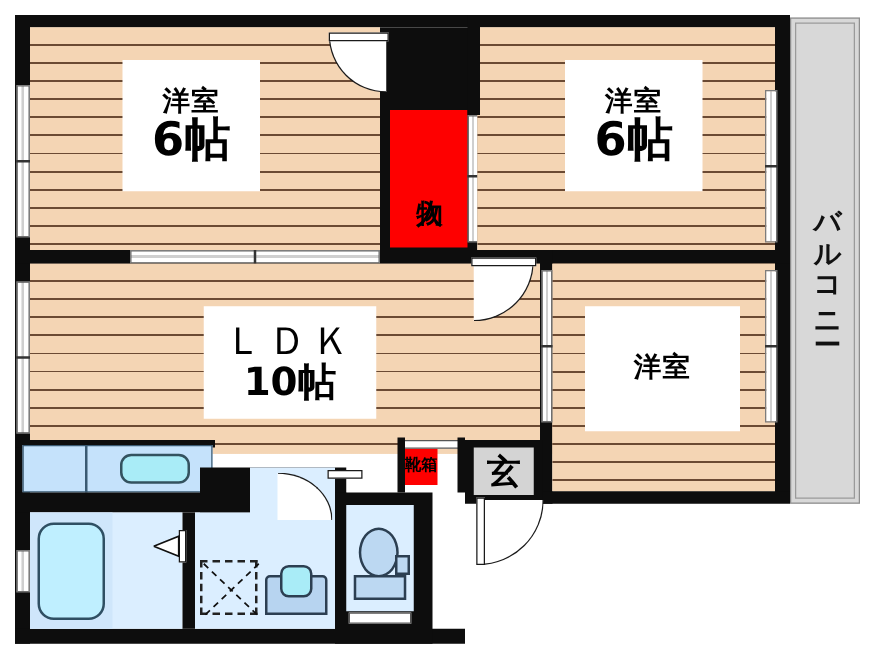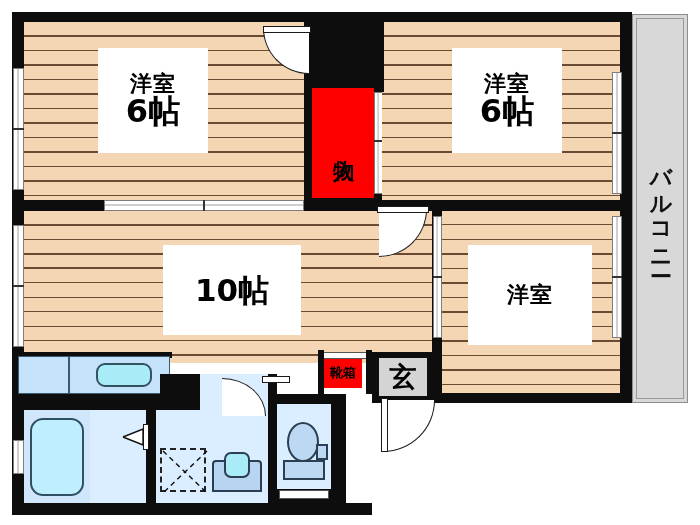--- a/index.html
+++ b/index.html
@@ -76,21 +76,21 @@
   .label{
     background:#ffffff;
     display:flex;flex-direction:column;
     align-items:center;justify-content:center;
     color:#000;
     line-height:1.05;
     font-weight:700;
     white-space:nowrap;
   }
   .label .l1{font-size:22px;letter-spacing:1px;}
-  .label .l2{font-size:32px;letter-spacing:0px;}
+  .label .l2{font-size:37px;letter-spacing:0px;}
 
   .label-ldk .l1{font-size:31px;letter-spacing:4px;font-weight:400;}
   .label-ldk .l2{font-size:31px;letter-spacing:0px;font-weight:700;}
 
   .label-45 .l2{font-size:28px;}
 
   
   .vtext{
     writing-mode:vertical-rl;
     text-orientation:upright;
@@ -261,21 +261,21 @@
   <div class="abs swing tr" style="left:222px;top:378px;width:44px;height:38px;border-bottom:none;border-left:none;"></div>
   <div class="abs leaf" style="left:262px;top:376px;width:28px;height:7px;"></div>
 
   <div class="abs wall" style="left:268px;top:394px;width:78px;height:121px;"></div>
   <div class="abs wet" style="left:277px;top:404px;width:54px;height:85px;"></div>
   <div class="abs toilet-bowl" style="left:287px;top:422px;width:32px;height:40px;"></div>
   <div class="abs toilet-tank" style="left:283px;top:460px;width:42px;height:20px;"></div>
   <div class="abs toilet-tank" style="left:316px;top:444px;width:12px;height:16px;"></div>
   <div class="abs" style="left:279px;top:490px;width:50px;height:9px;background:#fff;border:1px solid #555;"></div>
 
-  <div class="abs closet" style="left:324px;top:358px;width:38px;height:30px;">
+  <div class="abs closet" style="left:324px;top:358px;width:26px;height:30px;">
     <span style="font-size:13px;">靴箱</span>
   </div>
   <div class="abs" style="left:322px;top:352px;width:46px;height:7px;background:#fff;border:1px solid #555;"></div>
   <div class="abs wall" style="left:318px;top:350px;width:6px;height:44px;"></div>
   <div class="abs wall" style="left:366px;top:350px;width:6px;height:44px;"></div>
 
   <div class="abs wall" style="left:372px;top:352px;width:62px;height:51px;"></div>
   <div class="abs genkan" style="left:379px;top:358px;width:48px;height:38px;display:flex;align-items:center;justify-content:center;">
     <span style="font-size:27px;font-weight:700;color:#000;">玄</span>
   </div>
@@ -287,20 +287,21 @@
     <span class="l1">洋室</span>
     <span class="l2">6帖</span>
   </div>
 
   <div class="abs label" style="left:452px;top:48px;width:110px;height:105px;">
     <span class="l1">洋室</span>
     <span class="l2">6帖</span>
   </div>
 
   <div class="abs label label-ldk" style="left:163px;top:245px;width:138px;height:90px;">
+    <span class="l1">ＬＤＫ</span>
     <span class="l2">10帖</span>
   </div>
 
   <div class="abs label label-45" style="left:468px;top:245px;width:124px;height:100px;">
     <span class="l1">洋室</span>
   </div>
 
 </div>
 
 </body></html>

